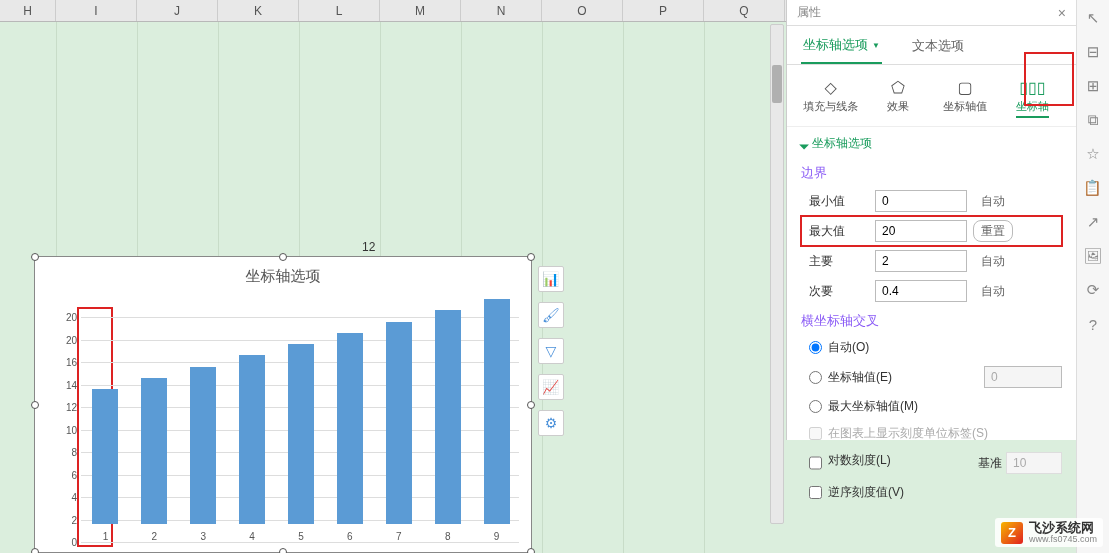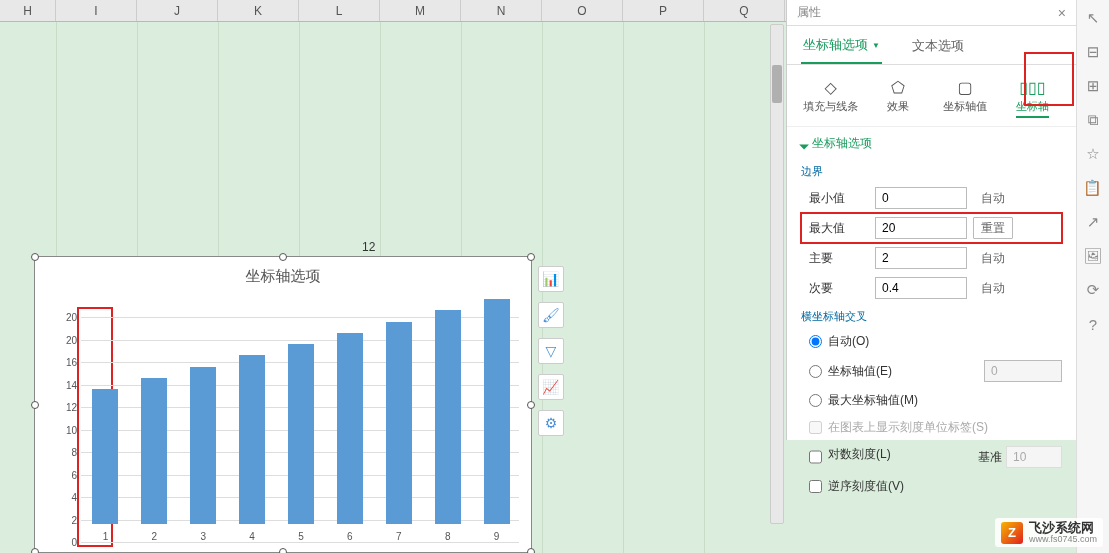--- a/index.html
+++ b/index.html
@@ -45,27 +45,27 @@
 .panel-icons { display: flex; padding: 12px 10px 8px; border-bottom: 1px solid #eee; }
 .picon { flex: 1; text-align: center; font-size: 11px; color: #555; cursor: pointer; }
 .picon.active { color: #1a9c5d; }
 .picon.active .plab { border-bottom: 2px solid #1a9c5d; padding-bottom:2px; display:inline-block;}
 .picon .glyph { display: block; height: 22px; line-height: 22px; font-size: 16px; }
 .axis-hl { position: absolute; right: 2px; top: 52px; width: 50px; height: 54px; border: 2px solid #d22; pointer-events: none; }
 
 .section { padding: 8px 14px 2px; }
 .sec-title { font-size: 12px; color: #1a9c5d; padding-bottom: 6px; }
 .sec-title::before { content: "◢"; font-size: 9px; margin-right: 4px; transform: rotate(45deg); display:inline-block;}
-.grp-label { font-size: 11px; color: #0369a1; padding: 6px 0 4px; }
+.grp-label { font-size: 13px; color: #8b5cf6; padding: 6px 0 4px; }
 .row { display: flex; align-items: center; padding: 4px 0; font-size: 12px; color: #333; gap: 6px; }
 .row .lab { width: 68px; padding-left: 8px; }
 .row input[type=text] { width: 92px; height: 22px; border: 1px solid #bbb; padding: 0 6px; font-size: 12px; }
 .row .auto { color: #666; font-size: 12px; width: 40px; text-align: center; }
 .row.hl { outline: 2px solid #d22; outline-offset: -1px; }
-.row .auto.btn { border: 1px solid #bbb; border-radius: 1px; height: 22px; line-height: 20px; cursor:pointer;}
+.row .auto.btn { border: 1px solid #bbb; border-radius: 8px; height: 22px; line-height: 20px; cursor:pointer;}
 .radio-row { display: flex; align-items: center; padding: 5px 0 5px 8px; font-size: 12px; color: #333; gap: 6px; }
 .radio-row input[type=radio]{ margin:0;}
 .radio-row .val { margin-left: auto; }
 .radio-row .val input { width: 78px; height: 22px; border: 1px solid #bbb; padding: 0 6px; font-size: 12px; color:#aaa; background:#f5f5f5;}
 .unit-row { display: flex; align-items: center; padding: 4px 0; font-size: 12px; }
 .unit-row .lab { width: 68px; padding-left: 0; }
 .unit-row select { flex: 1; height: 22px; border: 1px solid #bbb; font-size: 12px; padding: 0 4px;}
 .chk-row { display: flex; padding: 5px 0 5px 8px; font-size: 12px; color: #333; gap: 6px; }
 .chk-row.disabled { color: #aaa; }
 .chk-row input[type=checkbox]{margin:0;}

